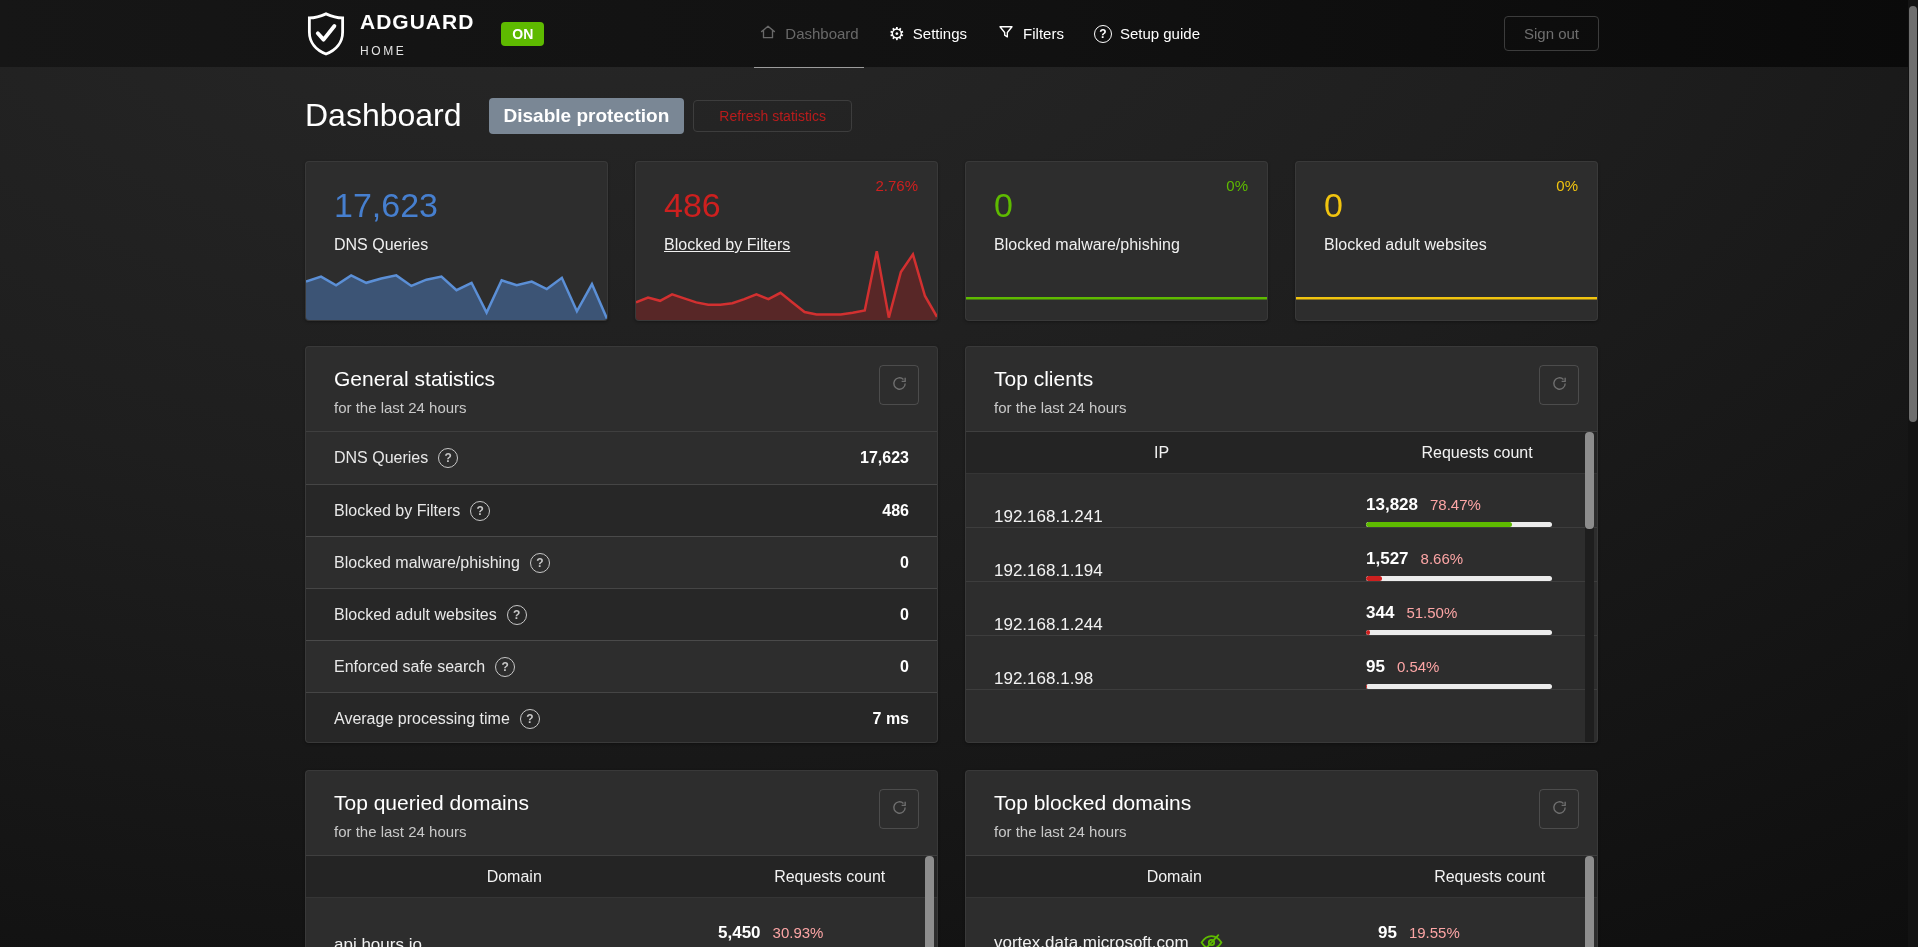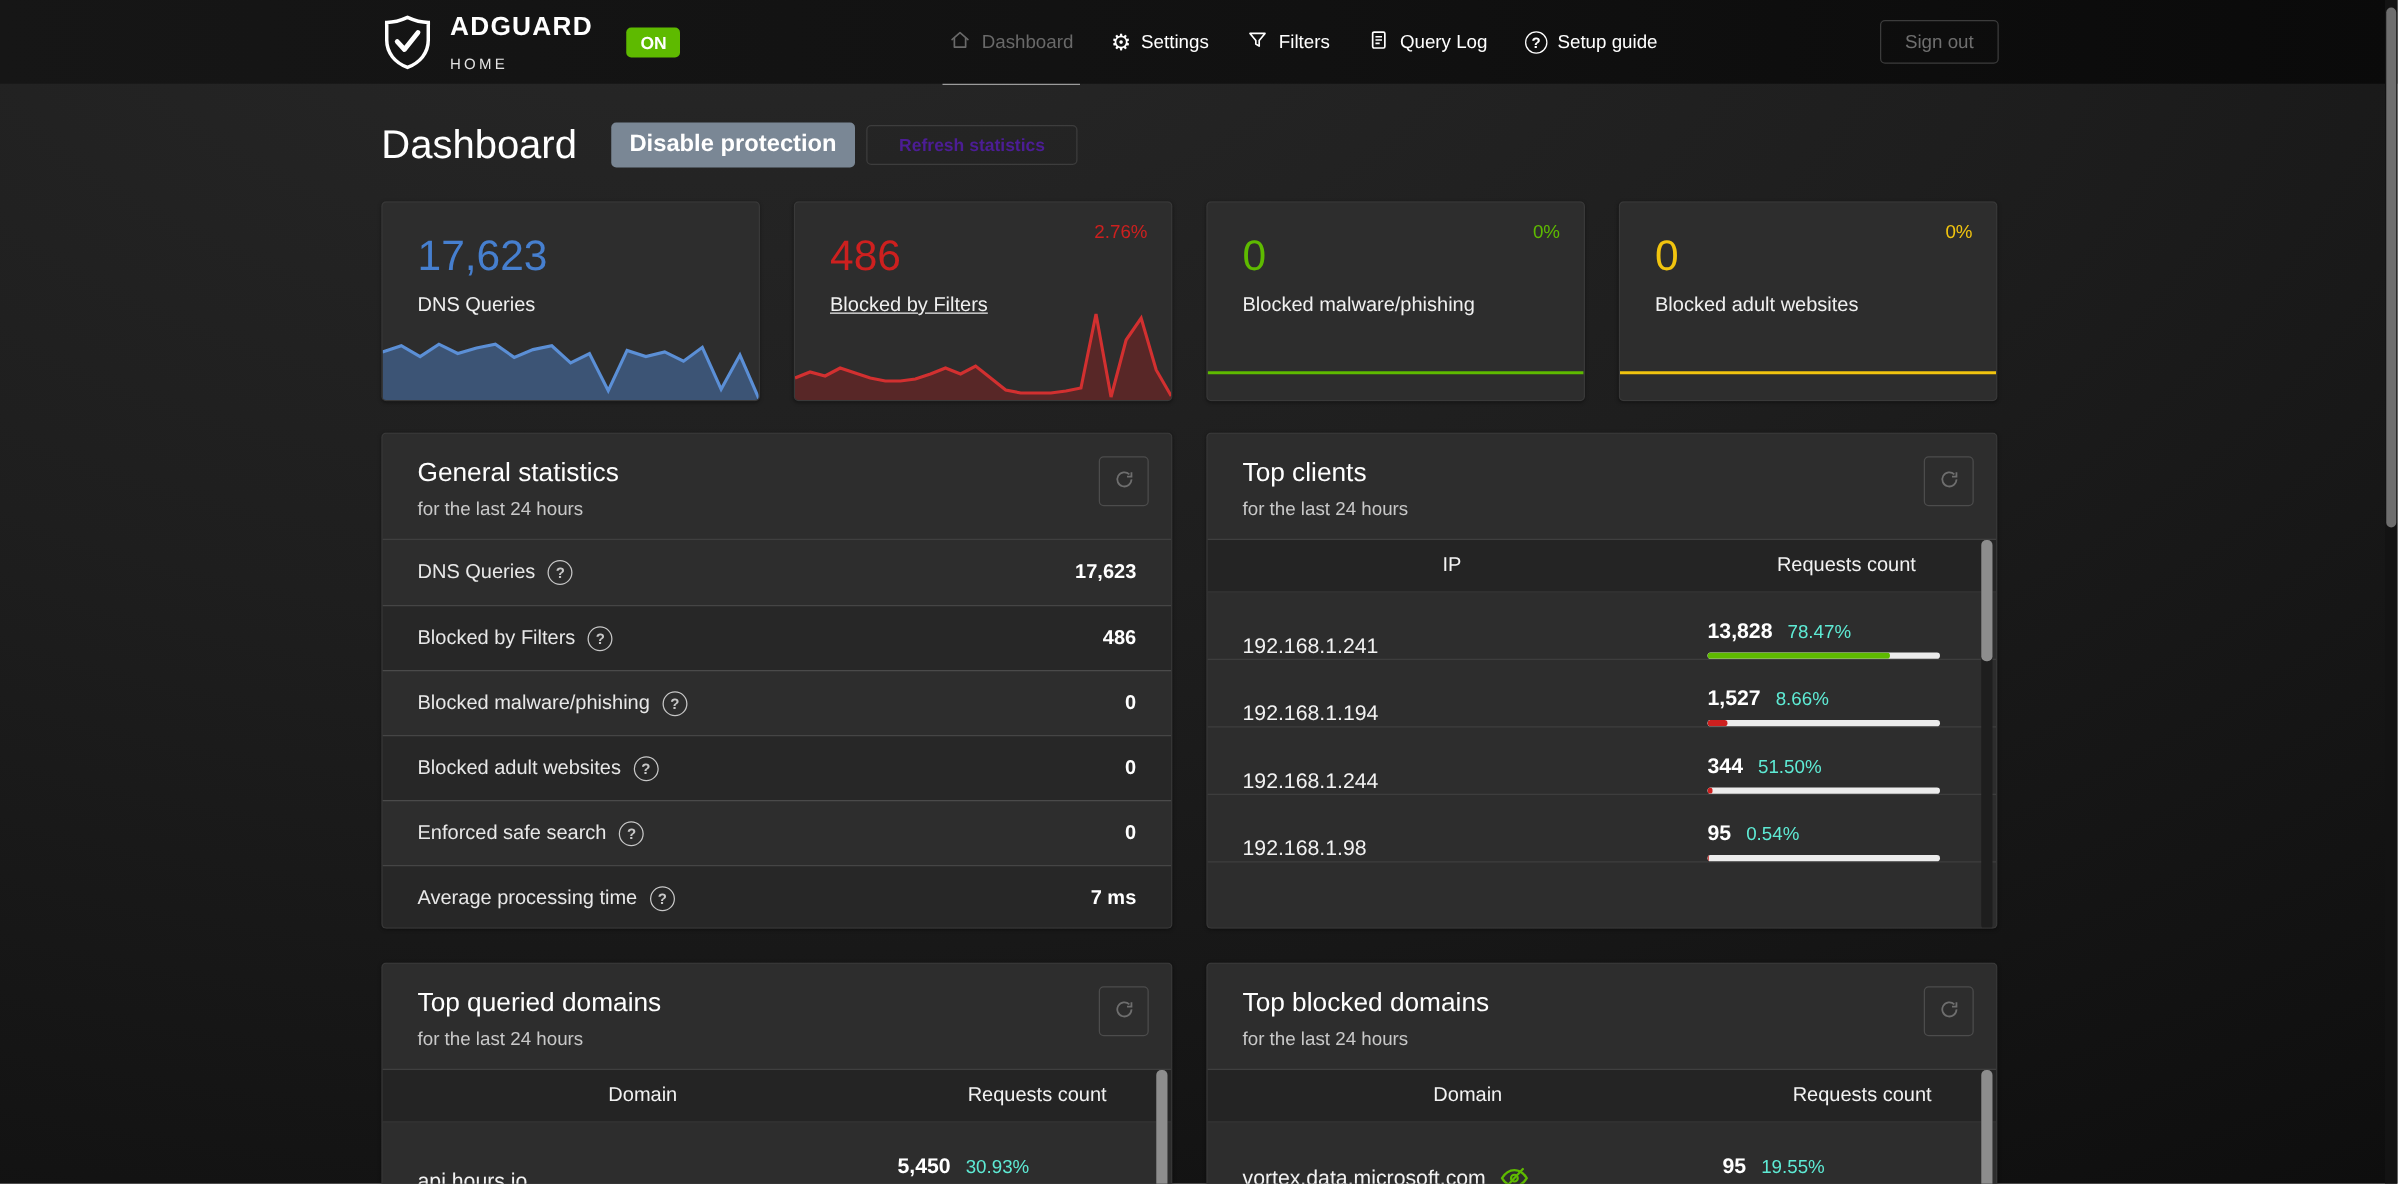--- a/index.html
+++ b/index.html
@@ -52,21 +52,21 @@
   
   .main { position:absolute; top:67px; left:305px; width:1294px; }
   .title-row { display:flex; align-items:center; margin-top:30px; }
   .page-title { font-size:32px; font-weight:500; color:#fff; }
   .btn-gray {
     margin-left:27px; background:#7a8795; border:none; border-radius:4px; color:#fff;
     font-size:19px; font-weight:bold; padding:7px 15px; cursor:pointer;
   }
   .btn-outline {
     margin-left:9px; background:transparent; border:1px solid #3d3d3d; border-radius:4px;
-    color:#4c1d95; font-size:14px; font-weight:bold; padding:7px 25px; cursor:pointer;
+    color:#b91c1c; font-size:14px; font-weight:normal; padding:7px 25px; cursor:pointer;
   }
 
   
   .cards { display:flex; gap:27px; margin-top:27px; }
   .card {
     position:relative; width:303px; height:160px; background:#2d2d2d;
     border:1px solid rgba(255,255,255,.06); border-radius:4px; overflow:hidden;
     box-shadow:0 1px 3px rgba(0,0,0,.35);
   }
   .card-num { font-size:34px; line-height:1; padding:26px 0 0 28px; }
@@ -118,21 +118,21 @@
     display:flex; align-items:flex-end; border-bottom:1px solid rgba(255,255,255,.08);
   }
   .trow.client { height:54px; }
   .trow.domain { height:58px; }
   .trow .left { flex:0 0 400px; padding-left:28px; font-size:17px; color:#f2f2f2; display:flex; align-items:center; gap:10px; }
   .panel.domains .trow .left { flex:0 0 412px; }
   .eye-off { width:25px; height:25px; }
   .countblock { display:flex; flex-direction:column; }
   .countline { display:flex; align-items:baseline; }
   .count { font-size:17px; font-weight:bold; color:#fff; }
-  .pct { font-size:15px; color:#5eead4; margin-left:12px;margin-top:48px; }
+  .pct { font-size:15px; color:#fca5a5; margin-left:12px;margin-top:48px; }
   .bar { width:186px; height:5px; background:#ececec; border-radius:3px; margin-top:7px; overflow:hidden; }
   .bar-fill { height:100%; border-radius:3px; }
 
   
   .panel-scroll { position:absolute; right:3px; width:9px; background:#1e1e1e; border-radius:4px; }
   .panel-scroll .thumb { position:absolute; left:0; width:9px; background:#8d8d8d; border-radius:4px; }
   .page-scrollbar { position:absolute; top:0; right:0; width:10px; height:947px; background:#131313; z-index:9; }
   .page-scrollbar .thumb { position:absolute; top:6px; left:1px; width:8px; height:416px; background:#6e6e6e; border-radius:4px; }
 </style>
 </head>
@@ -166,27 +166,20 @@
         <span class="gear-glyph">⚙</span>
         <span>Settings</span>
       </div>
       <div class="nav-item">
         <span><svg viewBox="0 0 24 24" stroke="currentColor" fill="none" stroke-width="1.8" stroke-linejoin="round">
               <path d="M4 5h16l-6.2 7.6v5.9l-3.6-2.3v-3.6z"></path>
             </svg></span>
         <span>Filters</span>
       </div>
       <div class="nav-item">
-        <span><svg viewBox="0 0 24 24" stroke="currentColor" fill="none" stroke-width="1.8">
-              <rect x="5.5" y="3.5" width="13" height="17" rx="1.5"></rect>
-              <path d="M8.5 8.5h7M8.5 12h7M8.5 15.5h4.5"></path>
-            </svg></span>
-        <span>Query Log</span>
-      </div>
-      <div class="nav-item">
         <span class="circle-q">?</span>
         <span>Setup guide</span>
       </div>
     </div>
 
     <button class="signout">Sign out</button>
   </div>
 </div>
 
 <div class="main">

